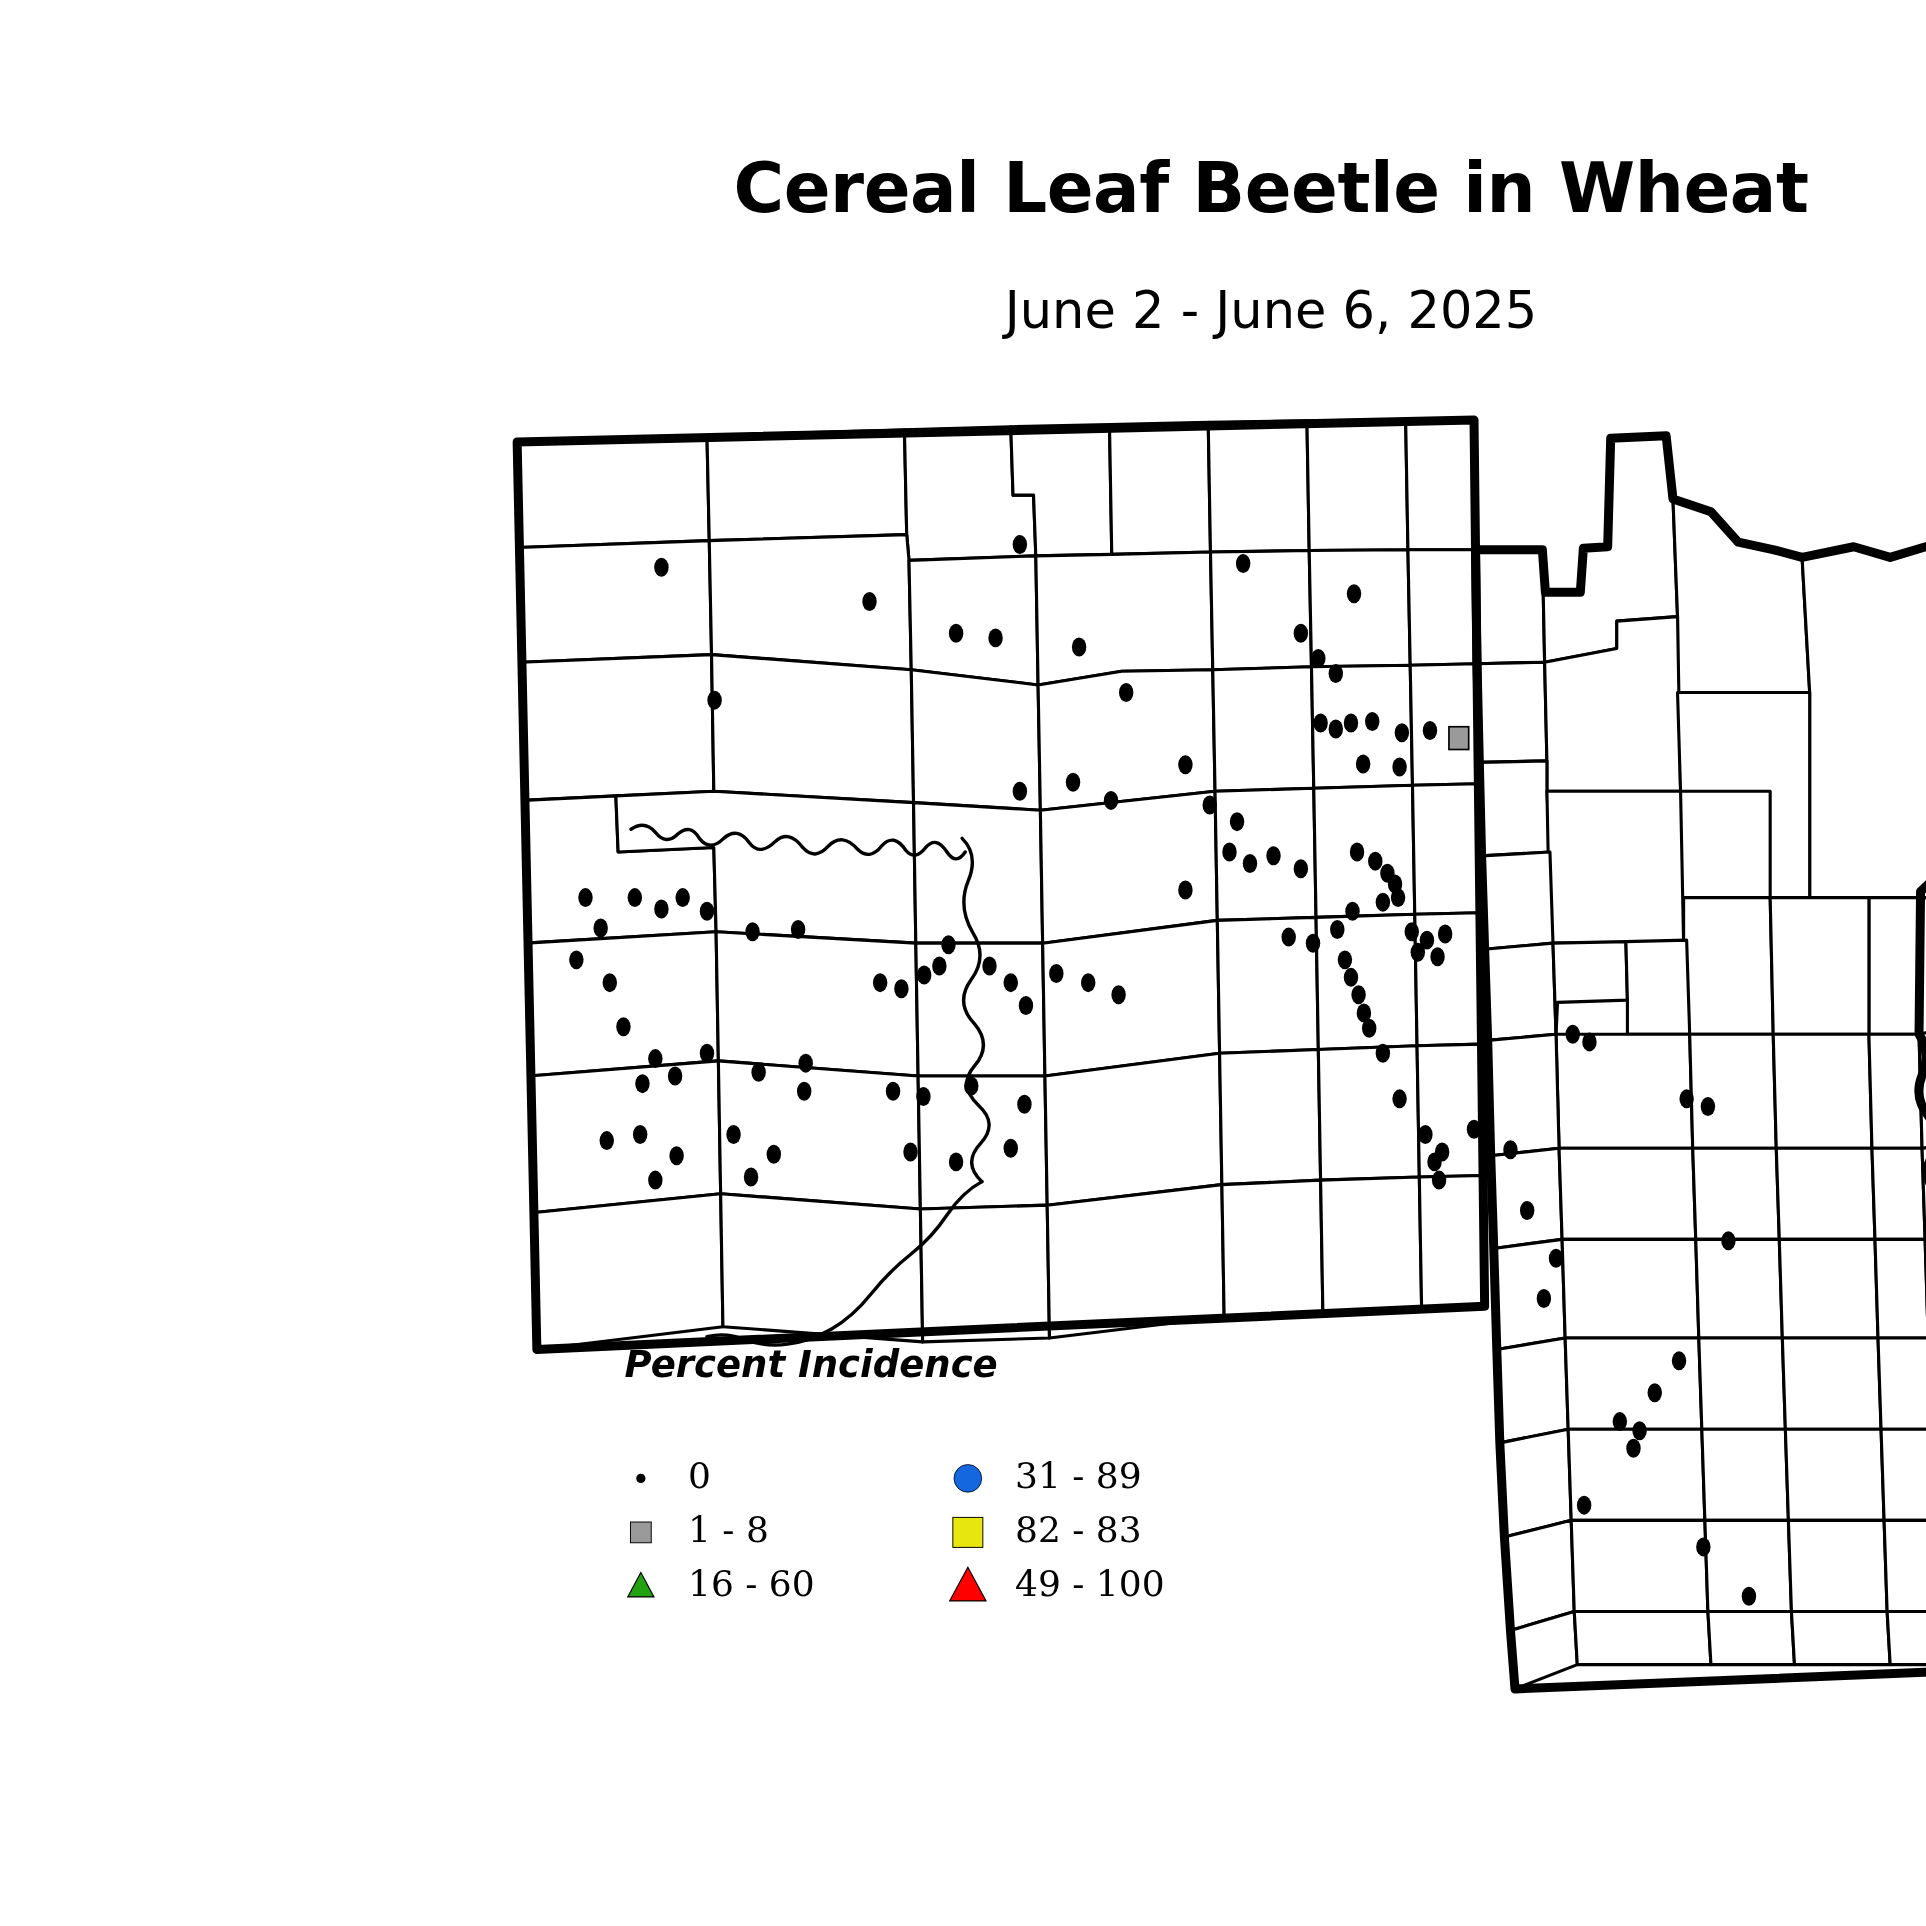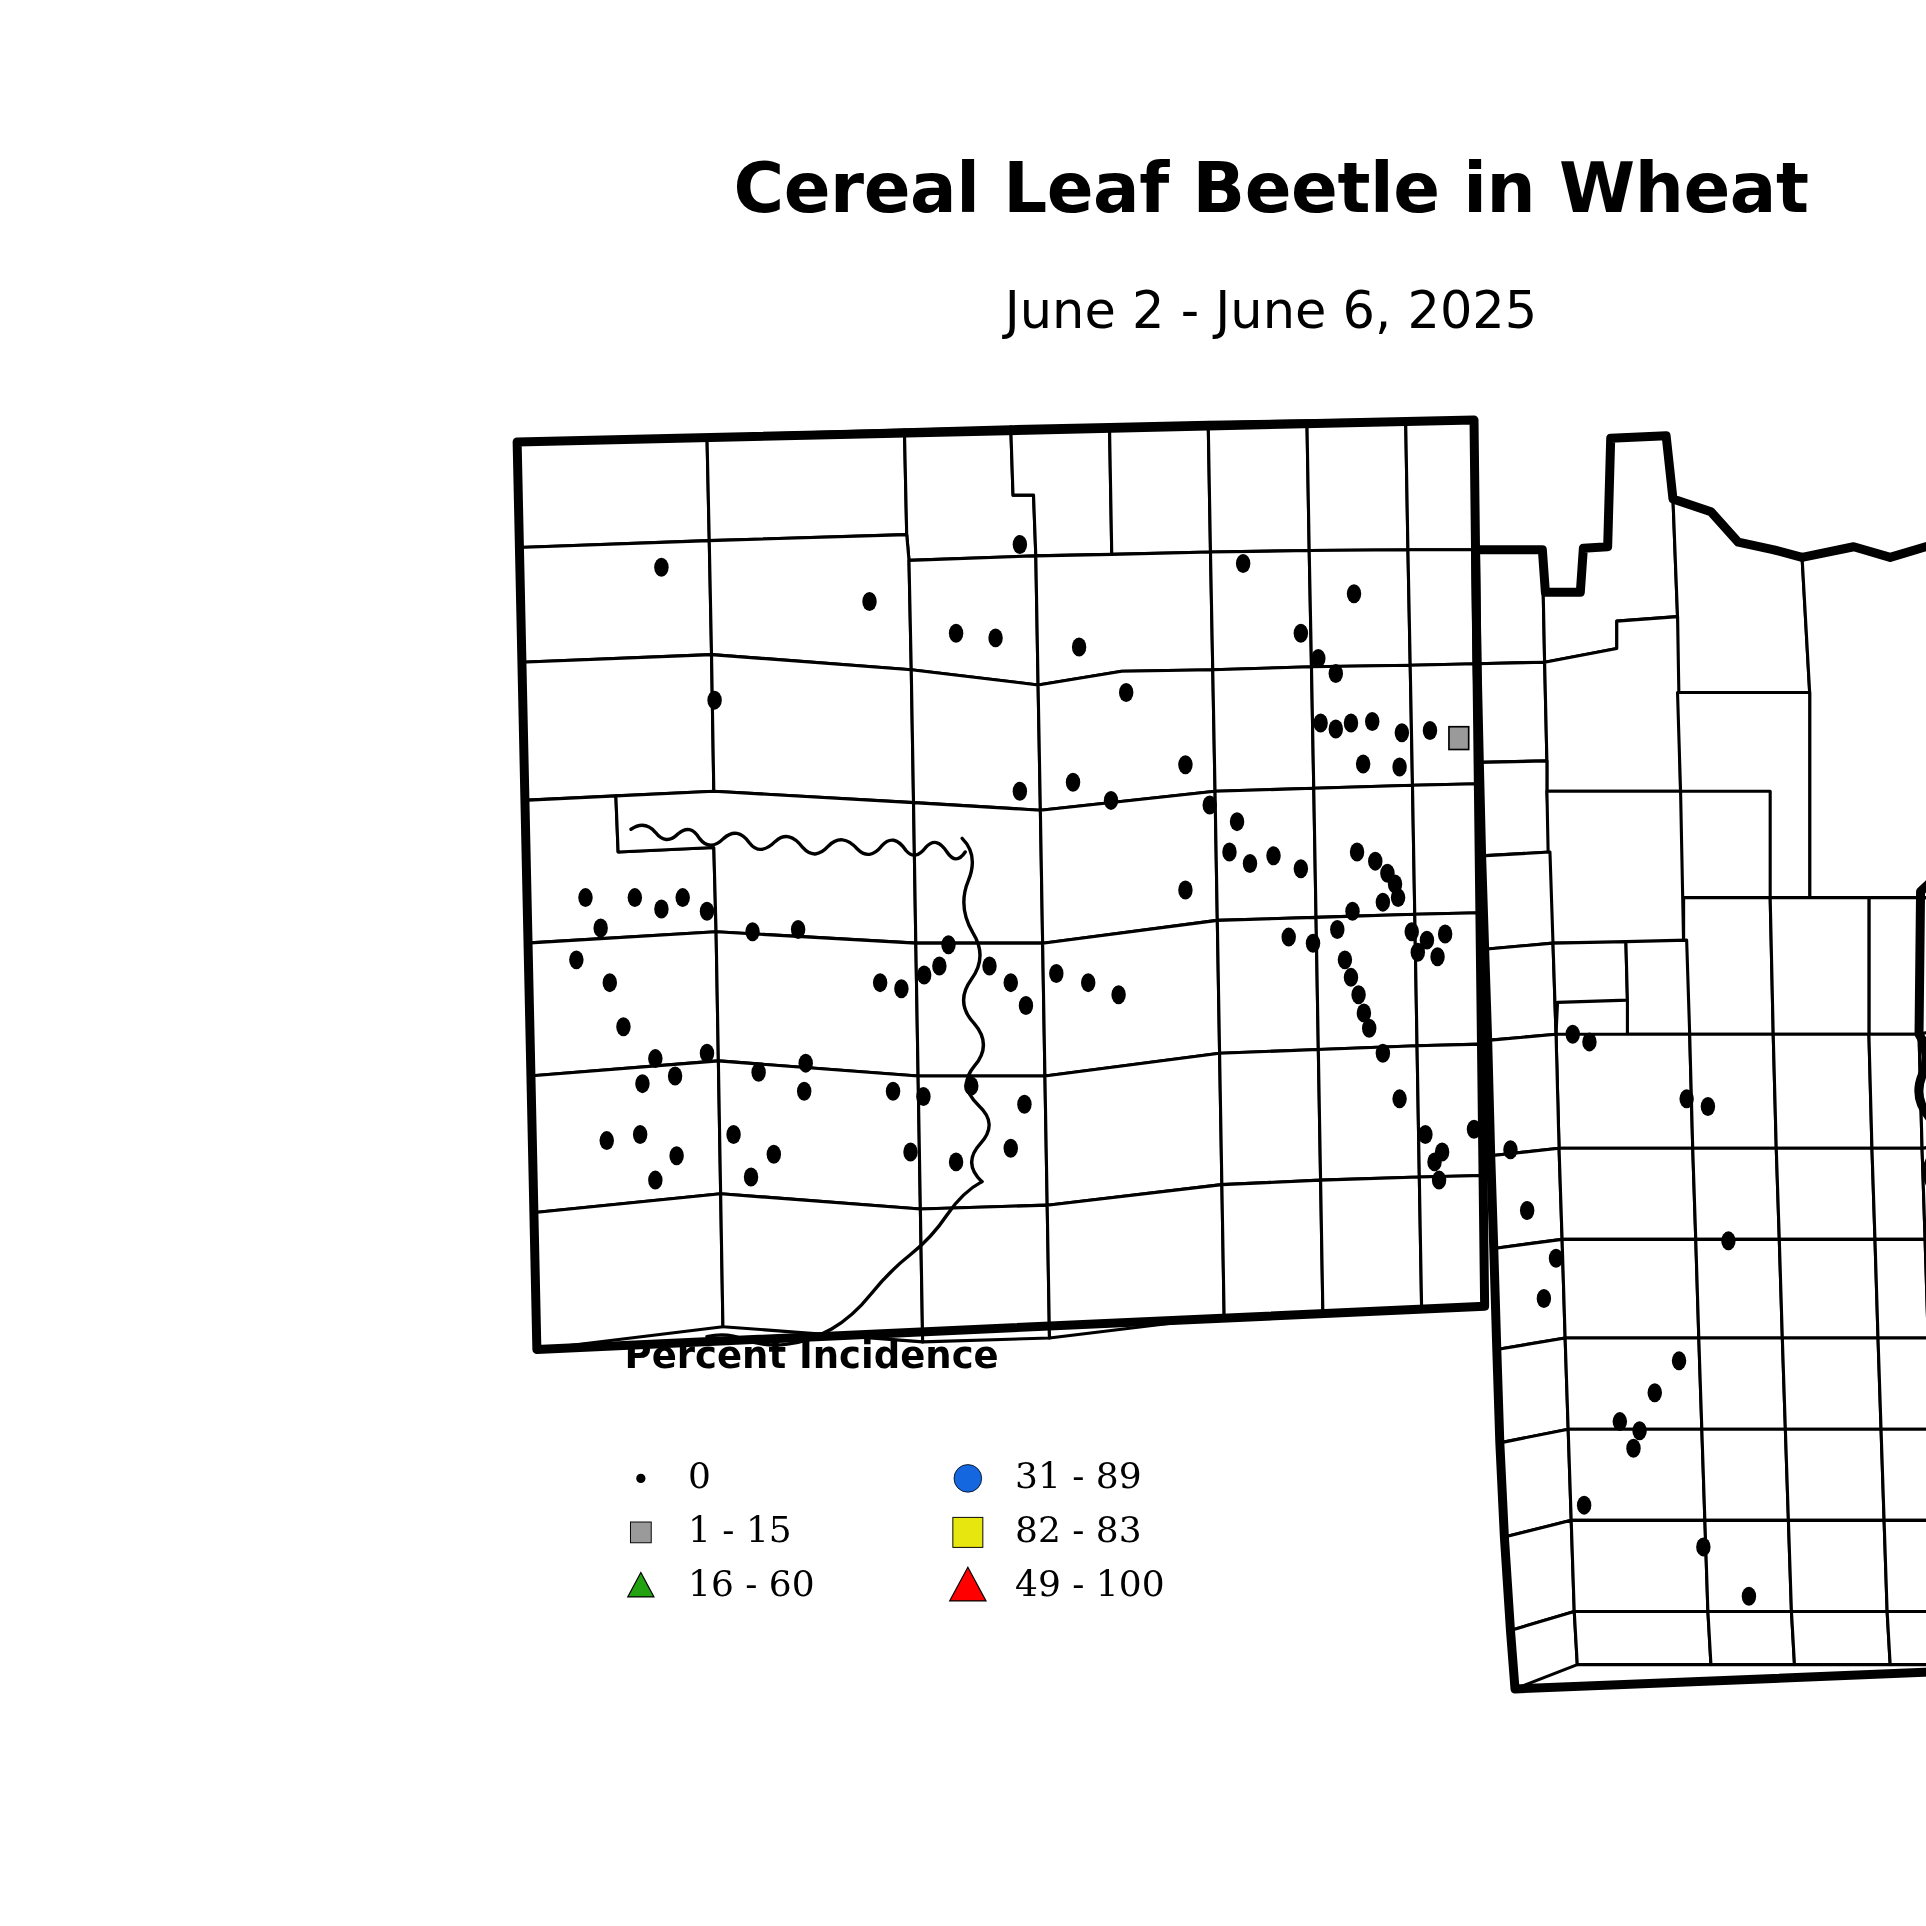--- a/index.html
+++ b/index.html
@@ -30,23 +30,23 @@
         stroke-linejoin:round;stroke-linecap:round;vector-effect:non-scaling-stroke;}
   .river{fill:none;stroke:#000000;stroke-width:3.4;
         stroke-linejoin:round;stroke-linecap:round;vector-effect:non-scaling-stroke;}
 
   .pt0{fill:#000000;stroke:none;}
   .ptsq{stroke:#000000;stroke-width:2.2;}
 
   
   #legend{position:absolute;left:613px;top:1337px;width:539px;height:304px;}
   .lg-title{
-    position:absolute;left:11.6px;top:0;
+    position:absolute;left:11.6px;top:9px;
     font-family:"DejaVu Sans",sans-serif;font-weight:bold;
-    font-size:37px;color:#000;white-space:nowrap;line-height:1;
+    font-size:37px;color:#000;white-space:nowrap;line-height:1;font-style:italic;
   }
   .lg-col{position:absolute;top:116px;}
   .lg-col.c1{left:0px;}
   .lg-col.c2{left:327px;}
   .lg-row{position:relative;height:54px;}
   .lg-sym{position:absolute;left:0;top:0;width:58px;height:50px;}
   .lg-sym svg{display:block;width:100%;height:100%;}
   .lg-lab{
     position:absolute;left:75px;top:3.9px;
     font-family:"DejaVu Serif",serif;
@@ -401,21 +401,21 @@
             </svg>
           </div>
           <div class="lg-lab">0</div>
         </div>
         <div class="lg-row">
           <div class="lg-sym">
             <svg viewBox="0 0 130 130">
               <rect x="35" y="39" width="54" height="54" fill="#9A9A9A" stroke="#000" stroke-width="2.5"></rect>
             </svg>
           </div>
-          <div class="lg-lab">1 - 15</div>
+          <div class="lg-lab">1 - 8</div>
         </div>
         <div class="lg-row">
           <div class="lg-sym">
             <svg viewBox="0 0 130 130">
               <polygon points="62,30.04 27.9,93.28 96.1,93.28" fill="#22A111" stroke="#000" stroke-width="3"></polygon>
             </svg>
           </div>
           <div class="lg-lab">16 - 60</div>
         </div>
       </div>

